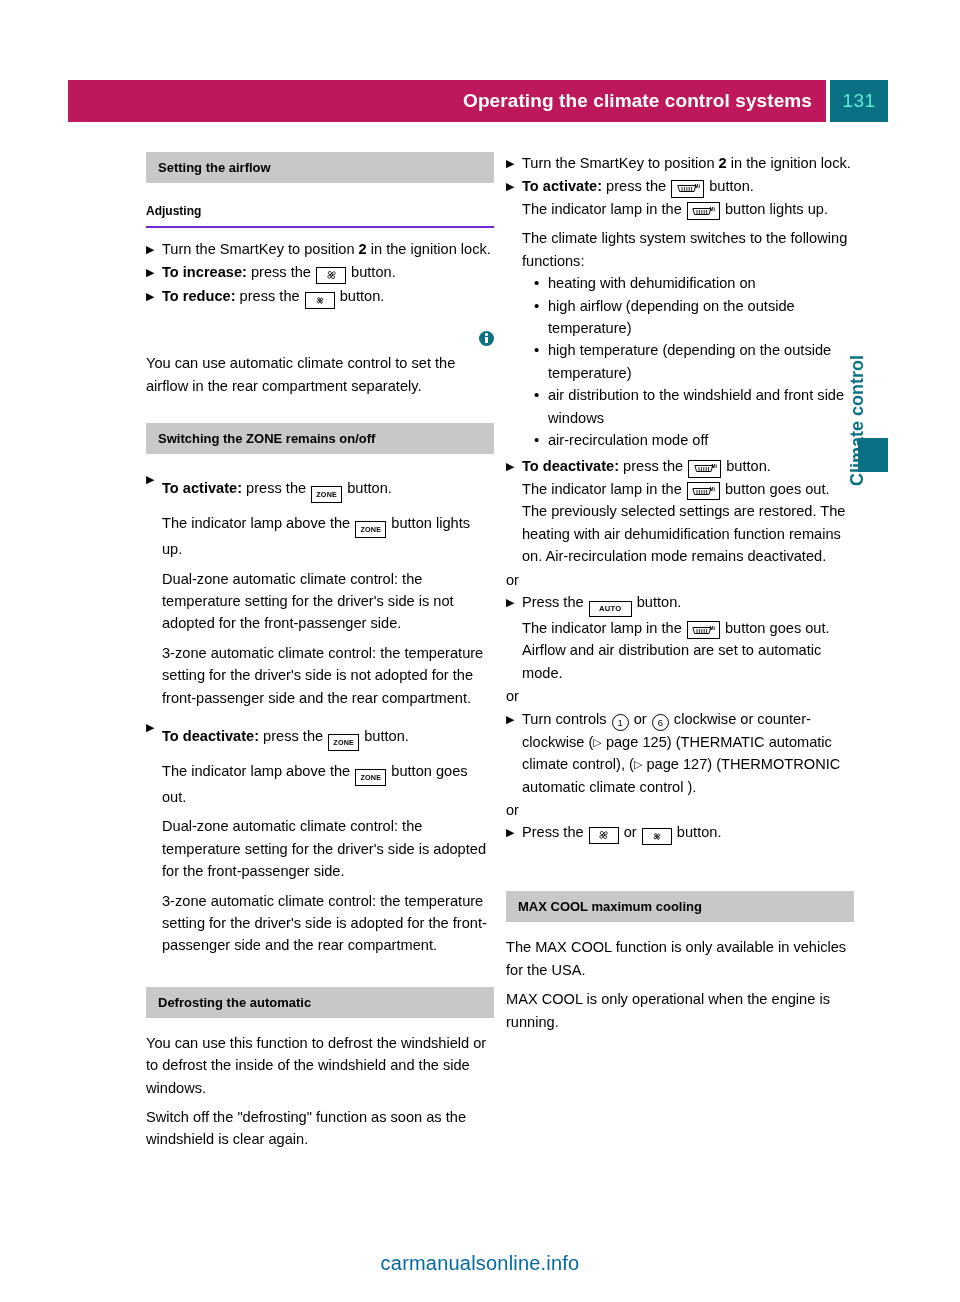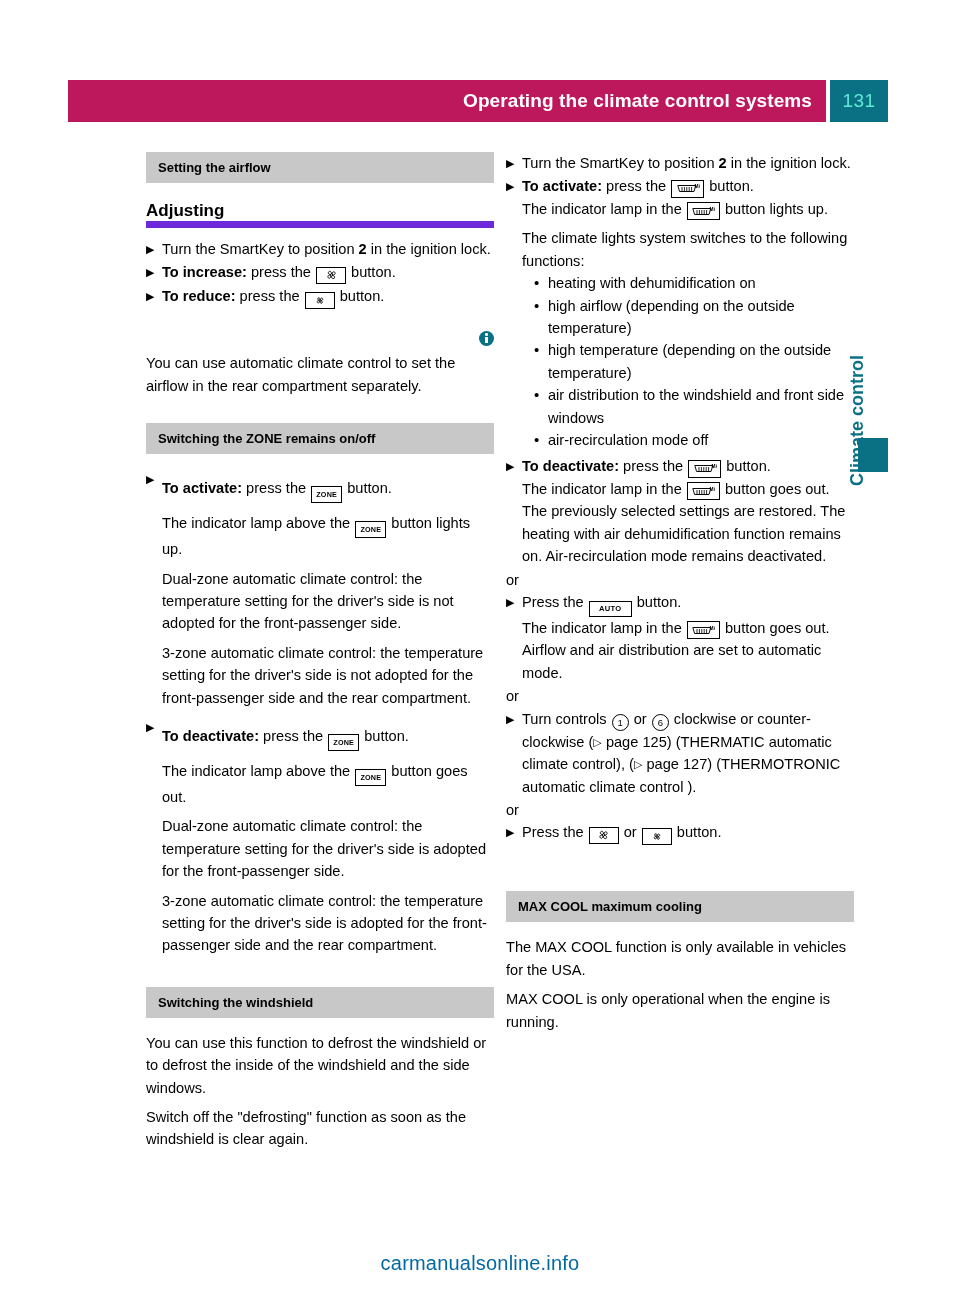--- a/index.html
+++ b/index.html
@@ -77,22 +77,23 @@
     font-weight: bold;
     font-size: 13px;
     padding: 6px 0 6px 12px;
     margin: 0 0 14px 0;
     line-height: 19px;
   }
   .section-band.spaced-top { margin-top: 26px; }
 
   .subheading {
     font-weight: bold;
-    font-size: 17px;
-    border-bottom: 7px solid #6d28d9;
+    font-size: 12px;
+    border-bottom: 2px solid #6d28d9;
+    padding-bottom: 5px;
     margin: 18px 0 10px 0;
     line-height: 20px;
   }
 
   
   .step {
     display: flex;
     align-items: flex-start;
     margin-bottom: 1px;
   }
@@ -321,21 +322,21 @@
           <span class="lbl">ZONE</span>
         </span><span> button.</span>
       <span class="cont"><span>The indicator lamp above the </span><span class="btnbox zone">
             <span class="lbl">ZONE</span>
           </span><span> button goes out.</span></span>
       <span class="cont gap">Dual-zone automatic climate control: the temperature setting for the driver's side is adopted for the front-passenger side.</span>
       <span class="cont gap">3-zone automatic climate control: the temperature setting for the driver's side is adopted for the front-passenger side and the rear compartment.</span>
     </span>
   </div>
 
-  <div class="section-band" style="margin-top:30px;">Switching the windshield</div>
+  <div class="section-band" style="margin-top:30px;">Defrosting the automatic</div>
   <div class="text-block">You can use this function to defrost the windshield or to defrost the inside of the windshield and the side windows.</div>
   <div class="text-block">Switch off the "defrosting" function as soon as the windshield is clear again.</div>
 
 </div>
 
 <div id="right-column" class="column">
 
   <div class="step">
     <span class="step-marker">▶</span>
     <span class="step-body"><span>Turn the SmartKey to position </span><span class="b">2</span><span> in the ignition lock.</span></span>

